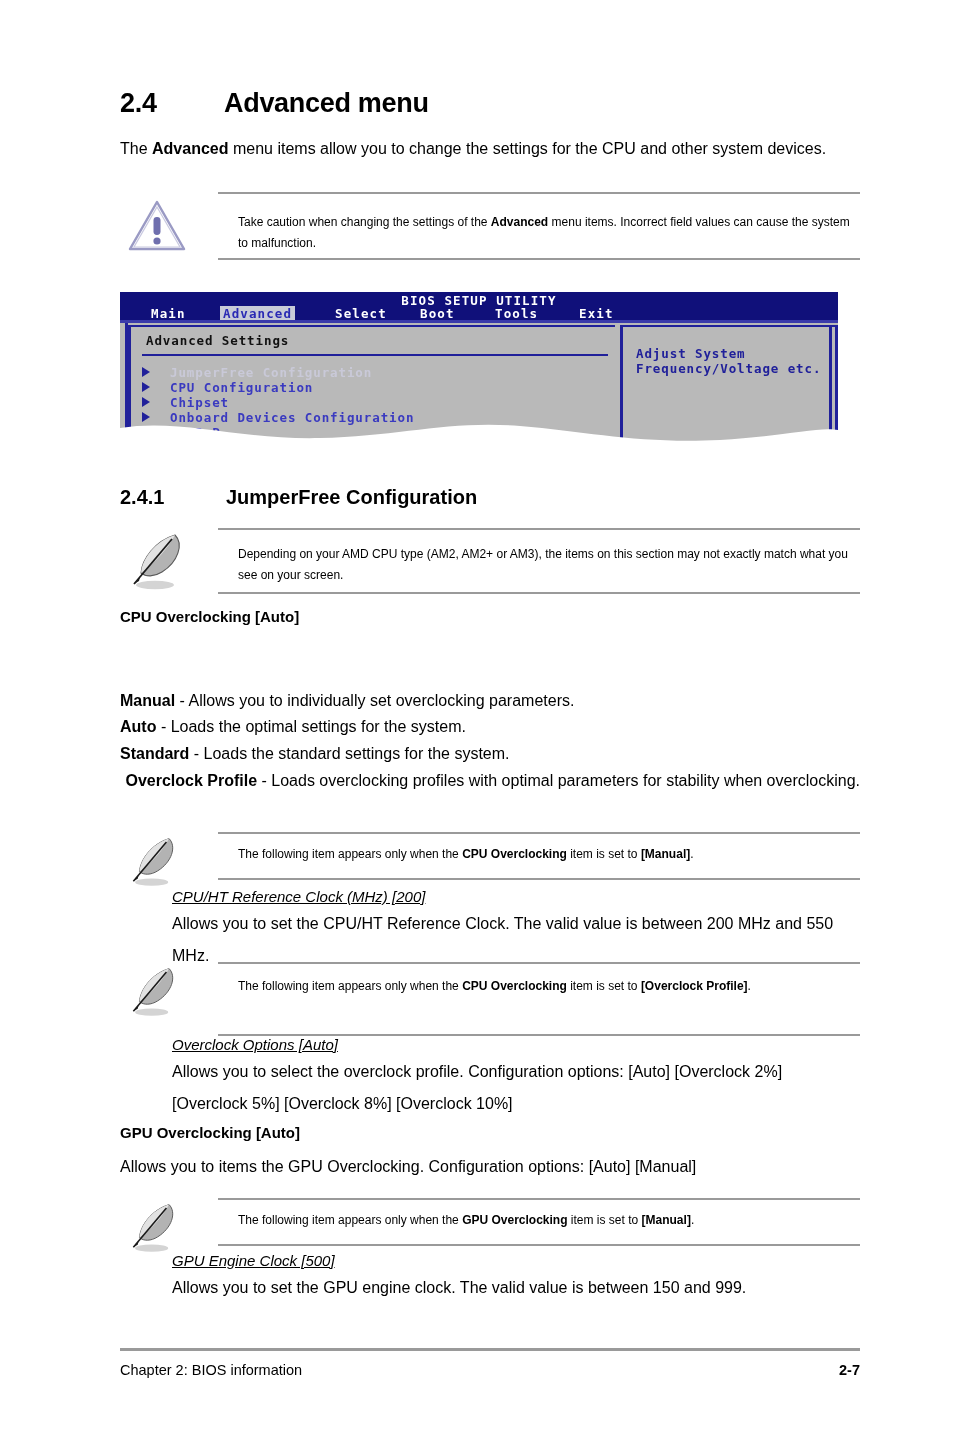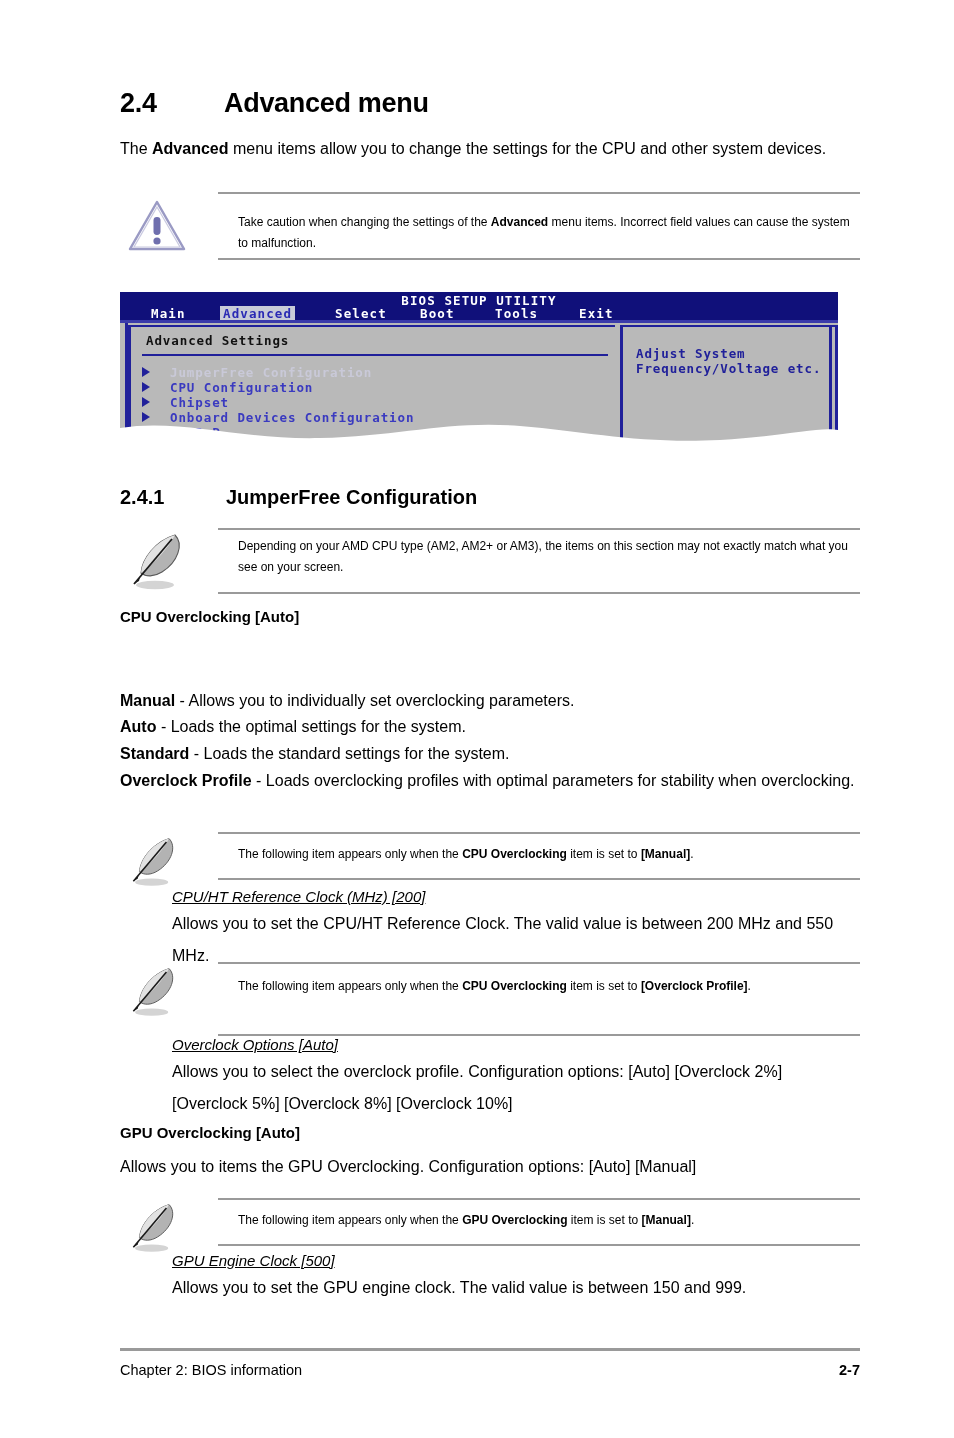--- a/index.html
+++ b/index.html
@@ -316,36 +316,36 @@
     <div class="rule bot"></div>
     <div class="icon-wrap">
       <svg class="quill-icon" width="64" height="62" viewBox="0 0 64 62">
         <ellipse cx="27" cy="53" rx="19" ry="4.2" fill="#d4d4d4"></ellipse>
         <path d="M47 3 C 56 12, 50 30, 34 40 C 26 45, 18 45, 13 41 C 14 27, 27 9, 47 3 Z" fill="#b3b3b3" stroke="#5a5a5a" stroke-width="1.1"></path>
         <path d="M47 3 C 40 16, 28 30, 13 41 C 14 27, 27 9, 47 3 Z" fill="#e2e2e2"></path>
         <path d="M44 7 L6 52" stroke="#1b1b1b" stroke-width="1.8"></path>
         <path d="M6 52 L12 45 L11 49 Z" fill="#1b1b1b"></path>
       </svg>
     </div>
-    <div class="note-text" style="top:8px;">Depending on your AMD CPU type (AM2, AM2+ or AM3), the items on this section may not exactly match what you see on your screen.</div>
+    <div class="note-text" style="top:16px;">Depending on your AMD CPU type (AM2, AM2+ or AM3), the items on this section may not exactly match what you see on your screen.</div>
   </div>
 
   <h3 class="item-title content" style="top:608px;">CPU Overclocking [Auto]</h3>
 
 
   <p class="body content" style="top:688px;">
     <b>Manual</b><span> - Allows you to individually set overclocking parameters.</span>
   </p>
   <p class="body content" style="top:714px;">
     <b>Auto</b><span> - Loads the optimal settings for the system.</span>
   </p>
   <p class="body content" style="top:741px;">
     <b>Standard</b><span> - Loads the standard settings for the system.</span>
   </p>
-  <p class="hang content" style="top:768px;">
+  <p class="hang content" style="top:768px;text-align:right;">
     <b>Overclock Profile</b><span> - Loads overclocking profiles with optimal parameters for stability when overclocking.</span>
   </p>
 
   <div class="notebox" style="top:832px; height:48px;">
     <div class="rule top"></div>
     <div class="rule bot"></div>
     <div class="icon-wrap">
       <svg class="quill-icon" width="56" height="54" viewBox="0 0 64 62">
         <ellipse cx="27" cy="53" rx="19" ry="4.2" fill="#d4d4d4"></ellipse>
         <path d="M47 3 C 56 12, 50 30, 34 40 C 26 45, 18 45, 13 41 C 14 27, 27 9, 47 3 Z" fill="#b3b3b3" stroke="#5a5a5a" stroke-width="1.1"></path>

